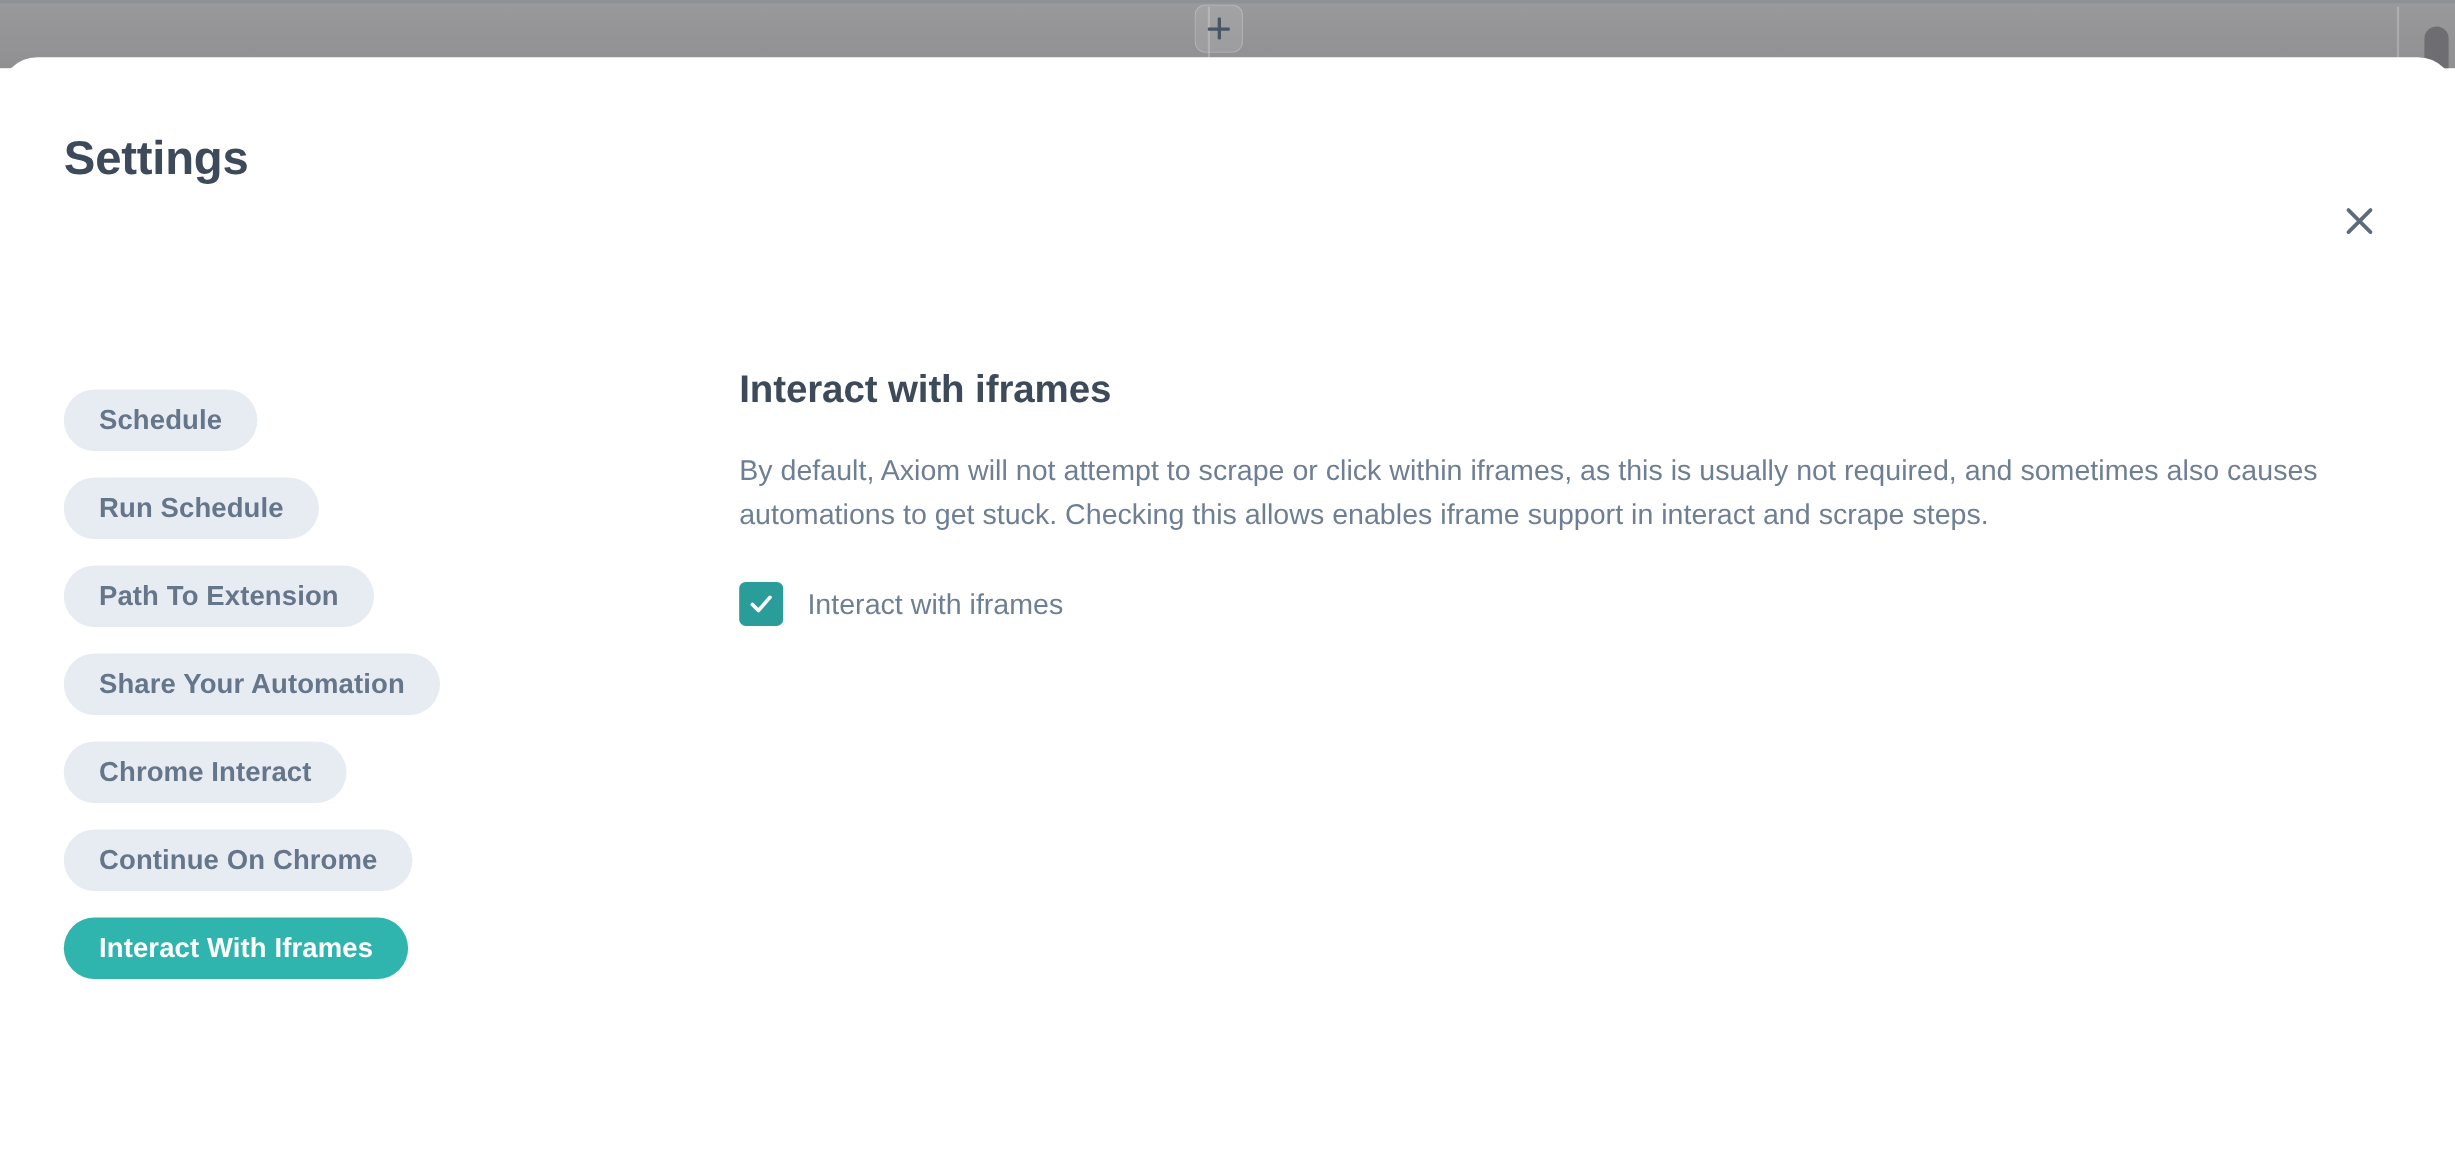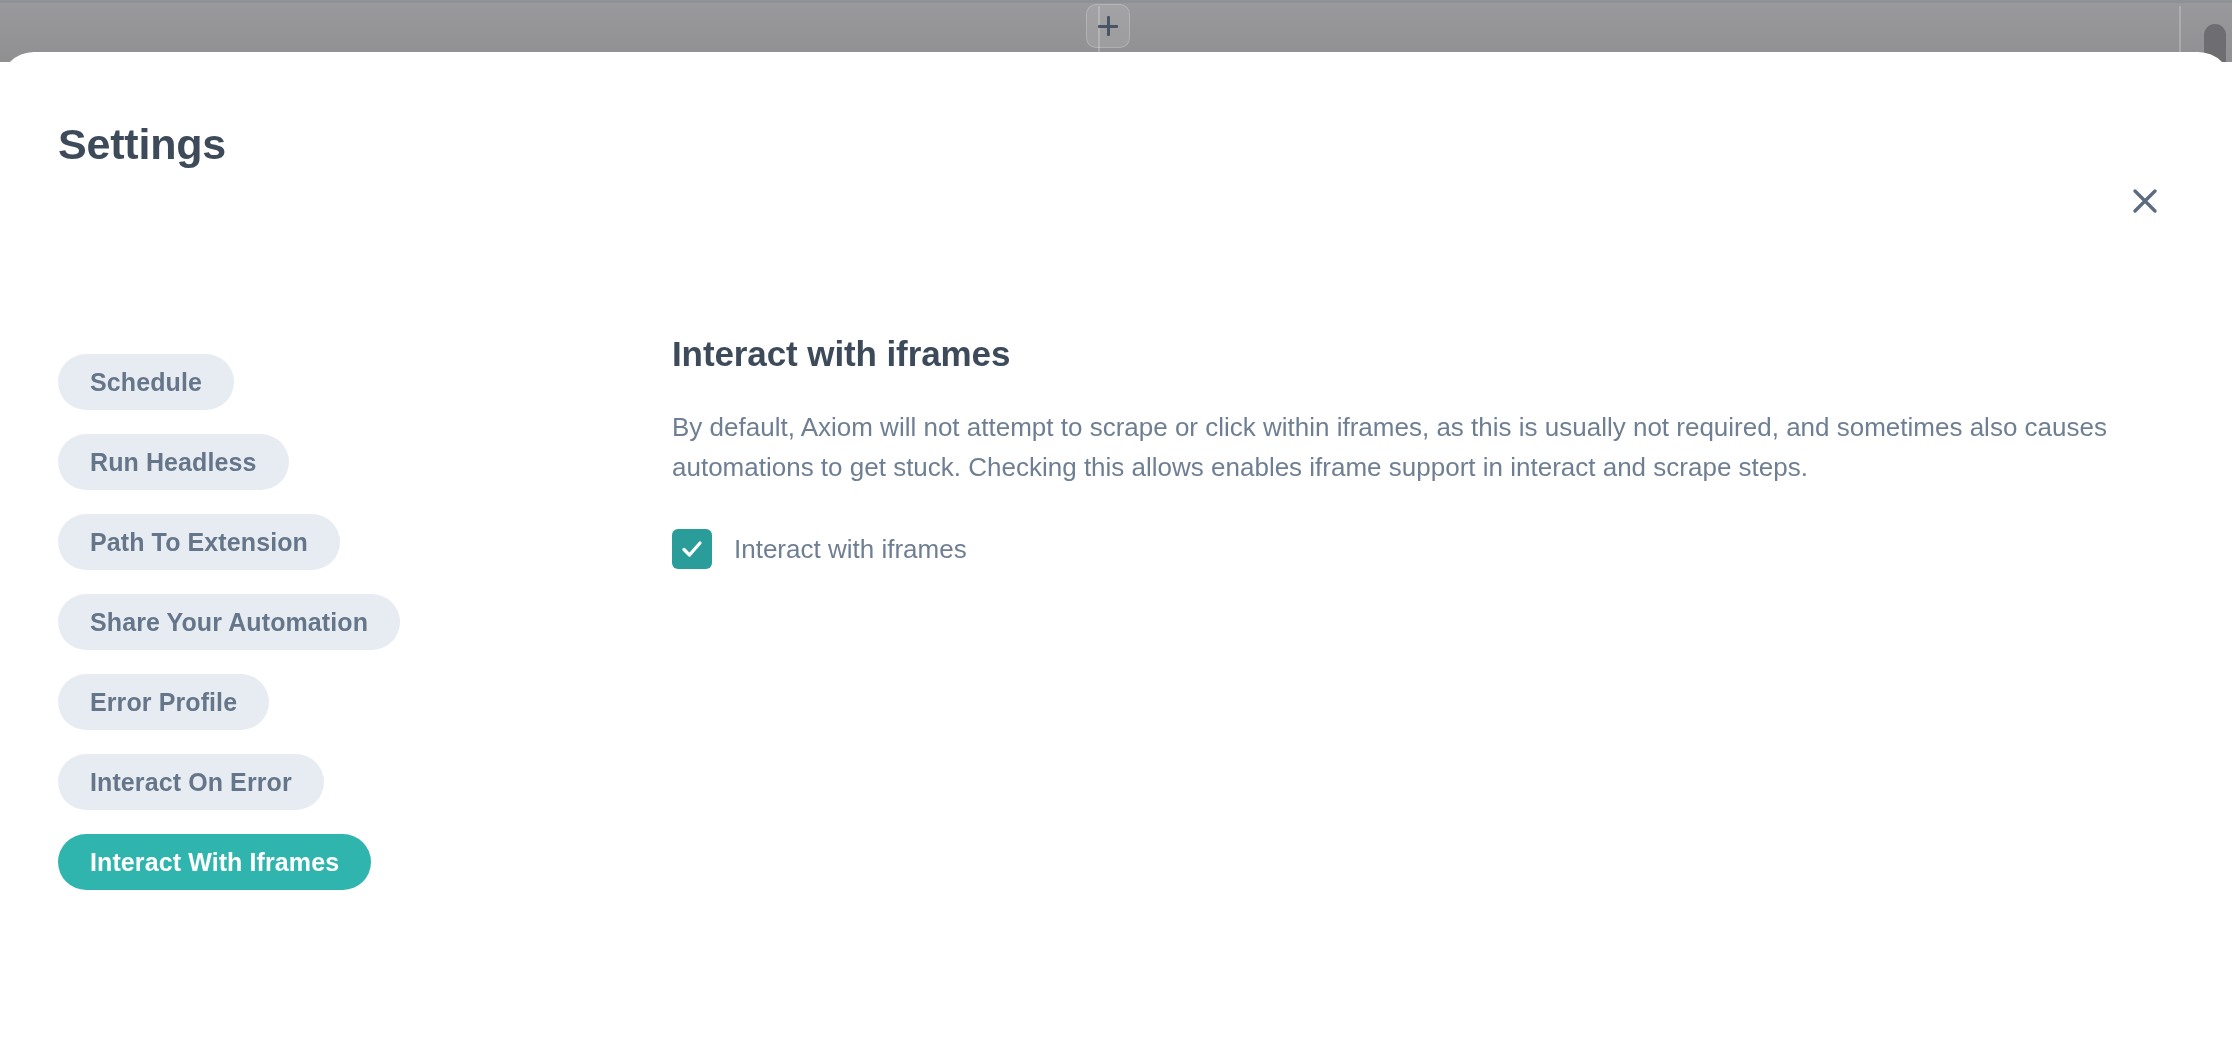--- a/index.html
+++ b/index.html
@@ -243,33 +243,33 @@
     </button>
   </div>
 
   <div class="modal-body">
 
     <nav class="settings-sidebar">
       <div class="sidebar-pill">
         <span>Schedule</span>
       </div>
       <div class="sidebar-pill">
-        <span>Run Headless</span>
+        <span>Run Schedule</span>
       </div>
       <div class="sidebar-pill">
         <span>Path To Extension</span>
       </div>
       <div class="sidebar-pill">
         <span>Share Your Automation</span>
       </div>
       <div class="sidebar-pill">
-        <span>Error Profile</span>
-      </div>
-      <div class="sidebar-pill">
-        <span>Interact On Error</span>
+        <span>Chrome Interact</span>
+      </div>
+      <div class="sidebar-pill">
+        <span>Continue On Chrome</span>
       </div>
       <div class="sidebar-pill active">
         <span>Interact With Iframes</span>
       </div>
     </nav>
 
     <section class="settings-content">
       <h2 class="content-heading">Interact with iframes</h2>
 
       <p class="content-description">By default, Axiom will not attempt to scrape or click within iframes, as this is usually not required, and sometimes also causes automations to get stuck. Checking this allows enables iframe support in interact and scrape steps.</p>

